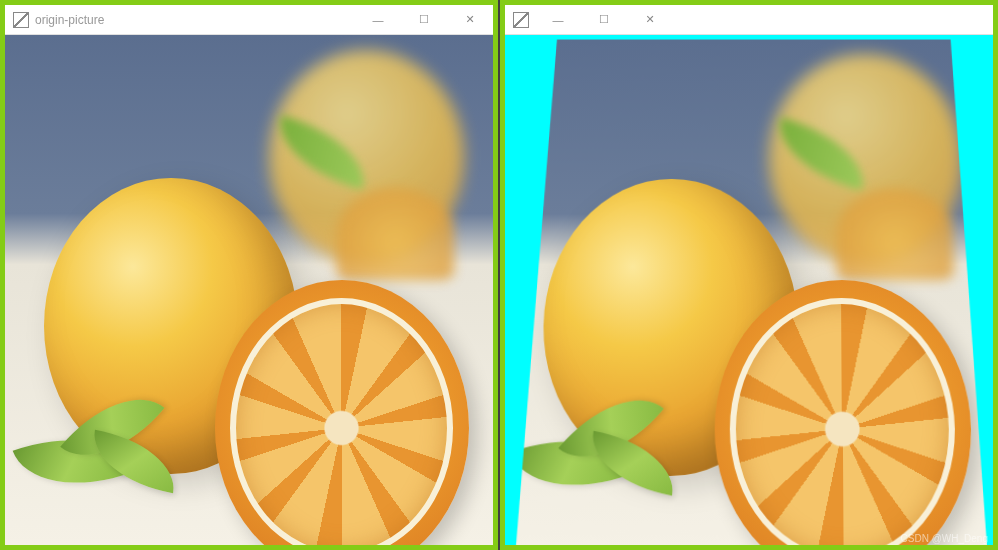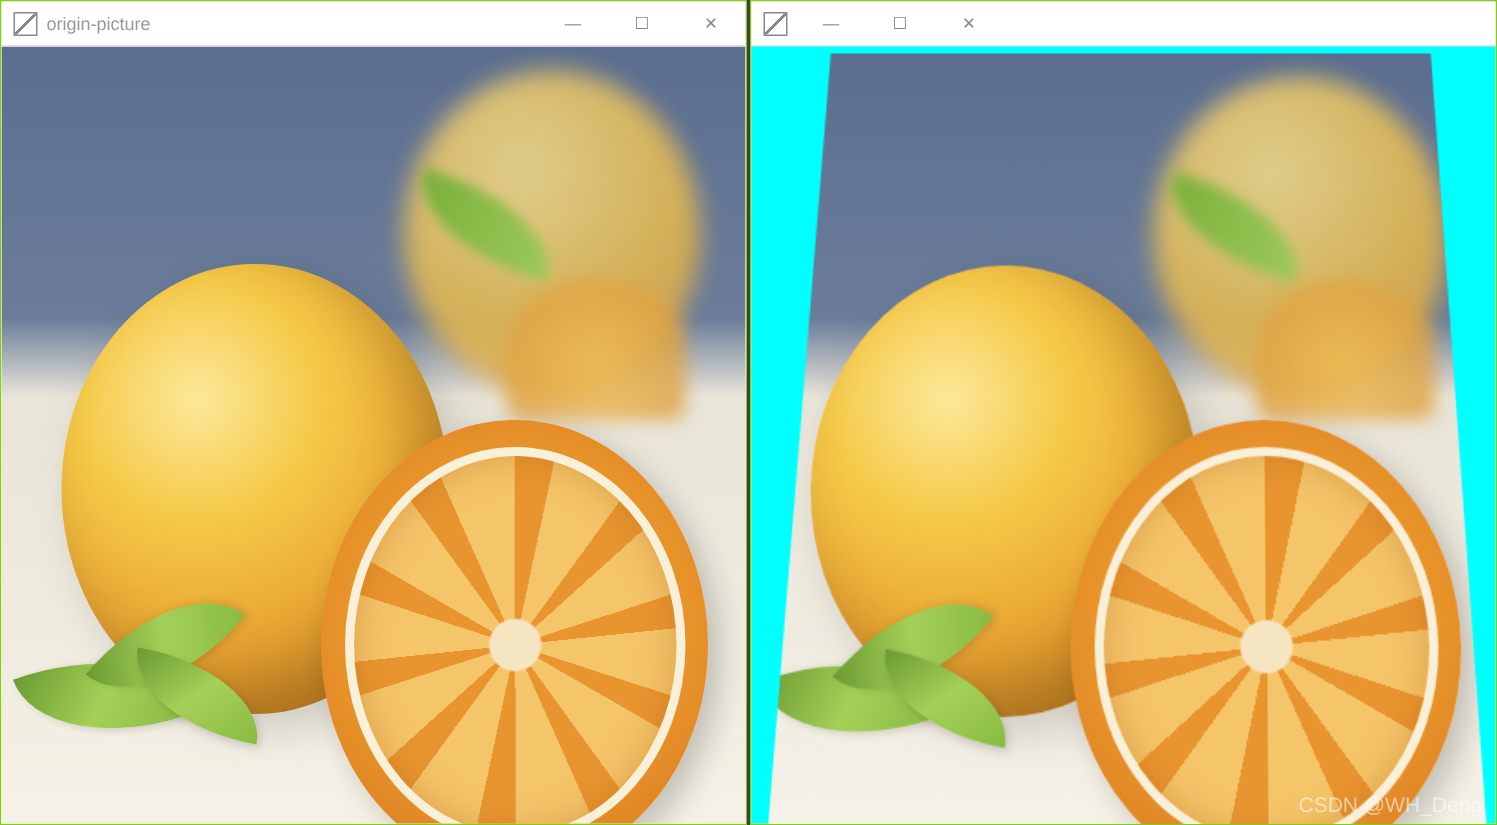--- a/index.html
+++ b/index.html
@@ -15,21 +15,21 @@
       display: flex;
       gap: 2px;
       overflow: hidden;
       position: relative;
     }
     .window {
       flex: 1;
       display: flex;
       flex-direction: column;
       background: #fff;
-      border: 1px solid #84cc16;
+      border: 5px solid #84cc16;
     }
     .titlebar {
       height: 30px;
       background: #ffffff;
       display: flex;
       align-items: center;
       padding: 0 0 0 8px;
       border-bottom: 1px solid #e0e0e0;
     }
     .window-icon {
@@ -161,21 +161,21 @@
     .persp-wrap {
       position: absolute;
       inset: 0;
       clip-path: polygon(10% 0%, 92% 0%, 98% 100%, 3% 100%);
       transform: perspective(800px) rotateX(3deg);
     }
     .watermark {
       position: absolute;
       right: 10px;
       bottom: 6px;
-      font-size: 14px;
+      font-size: 10px;
       color: rgba(255,255,255,0.55);
       font-family: sans-serif;
       pointer-events: none;
       z-index: 100;
     }
   </style>
 </head>
 <body>
 
 <div class="window">

